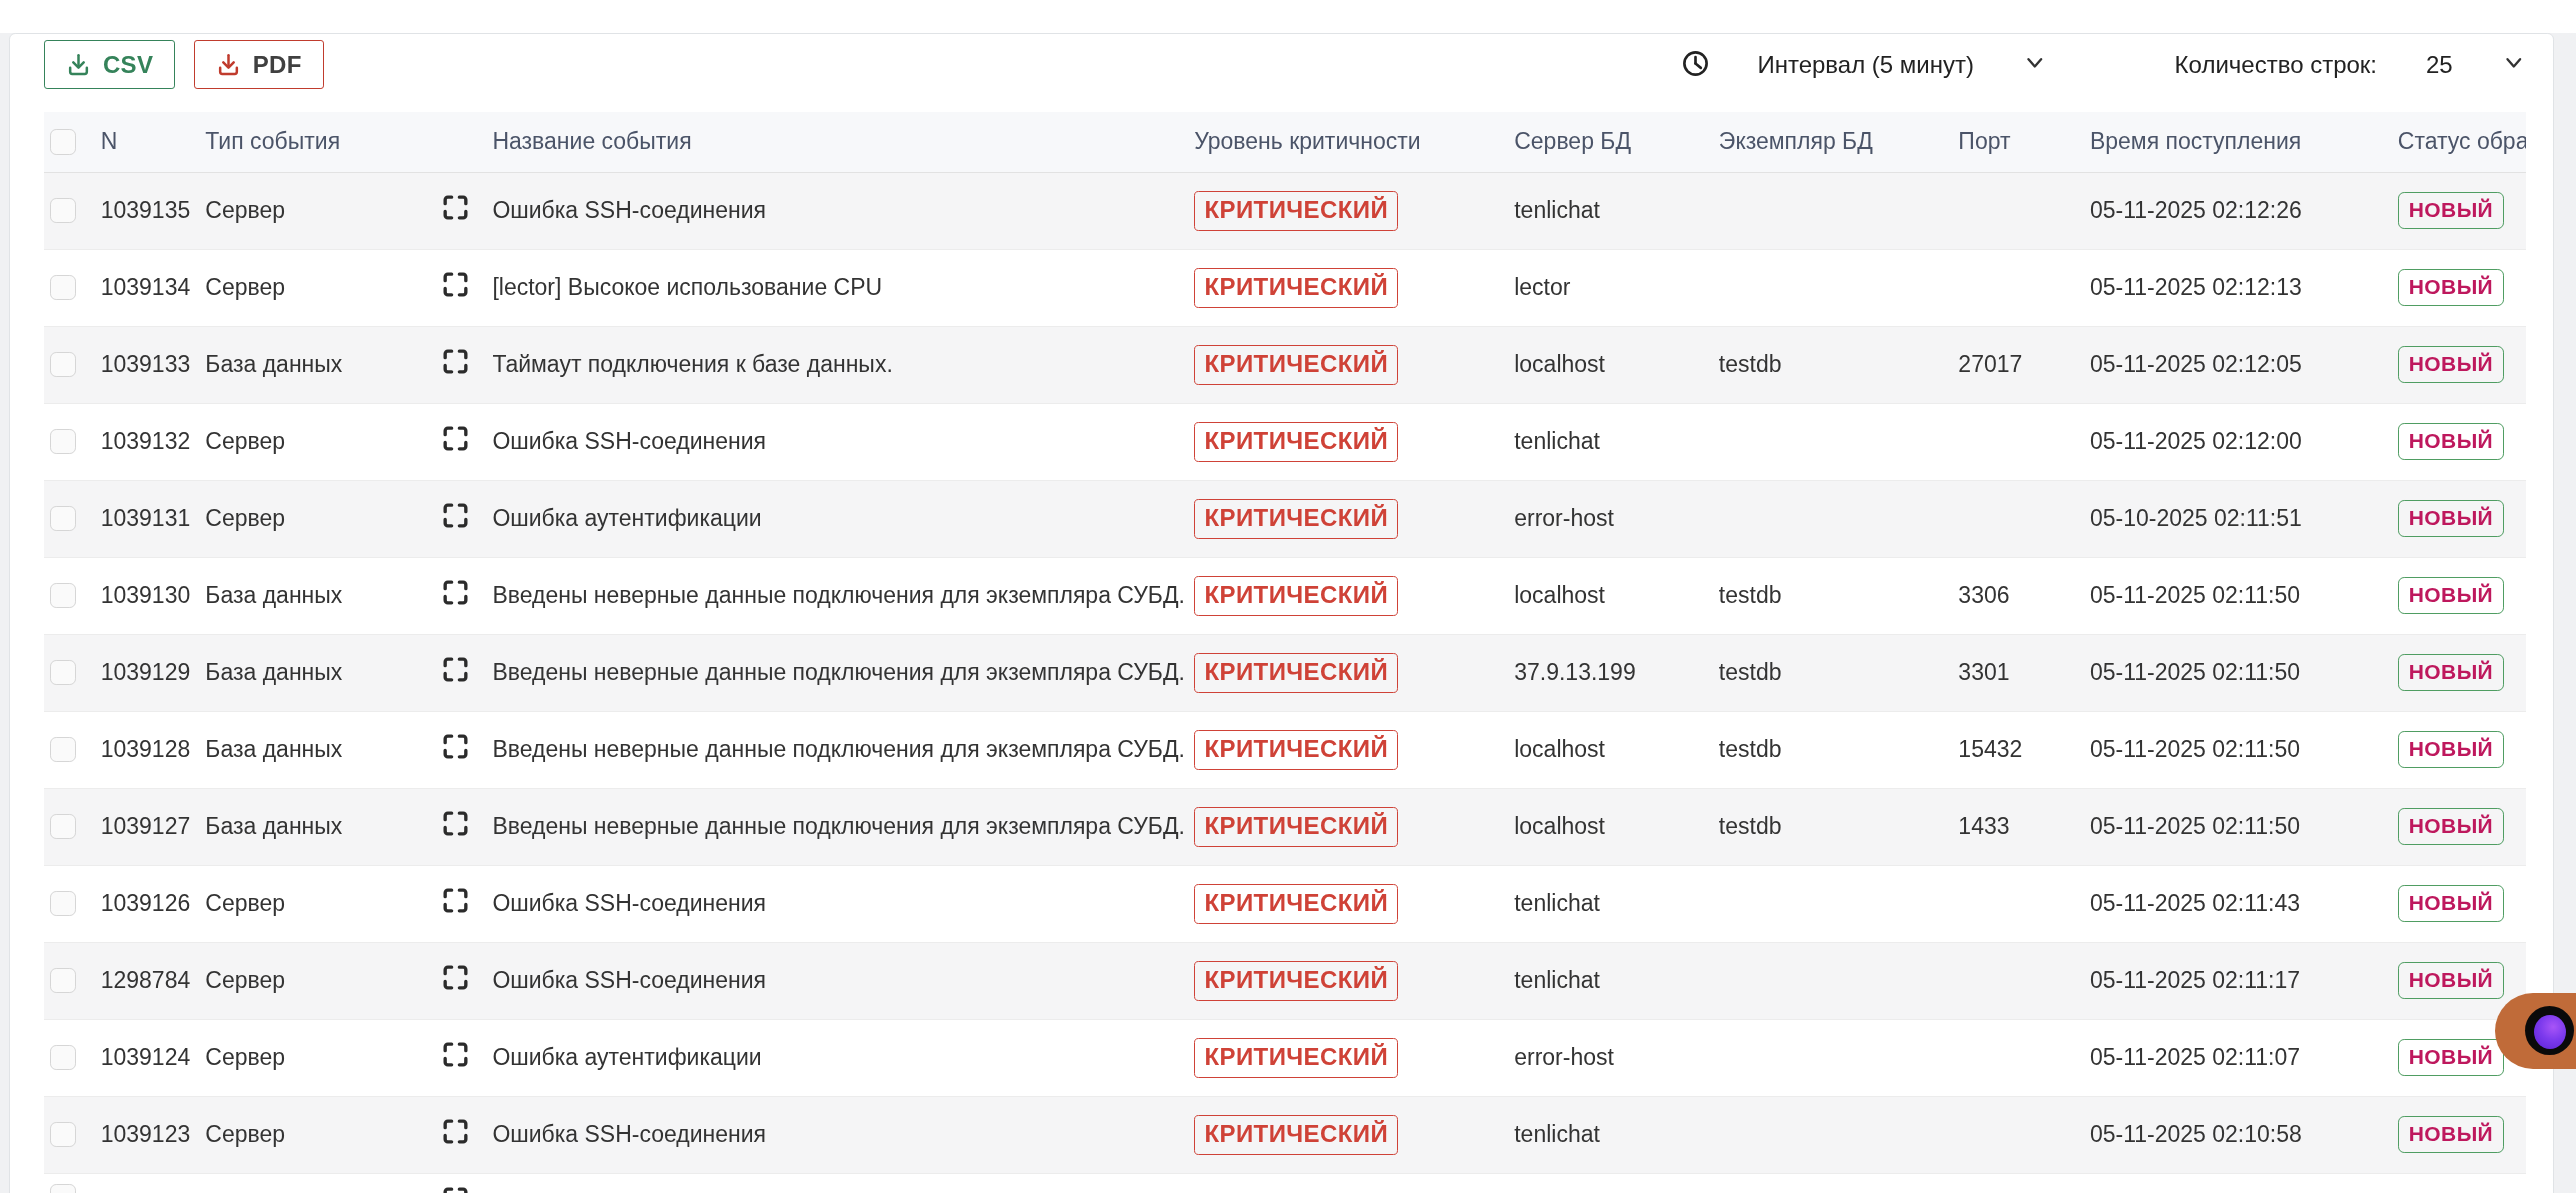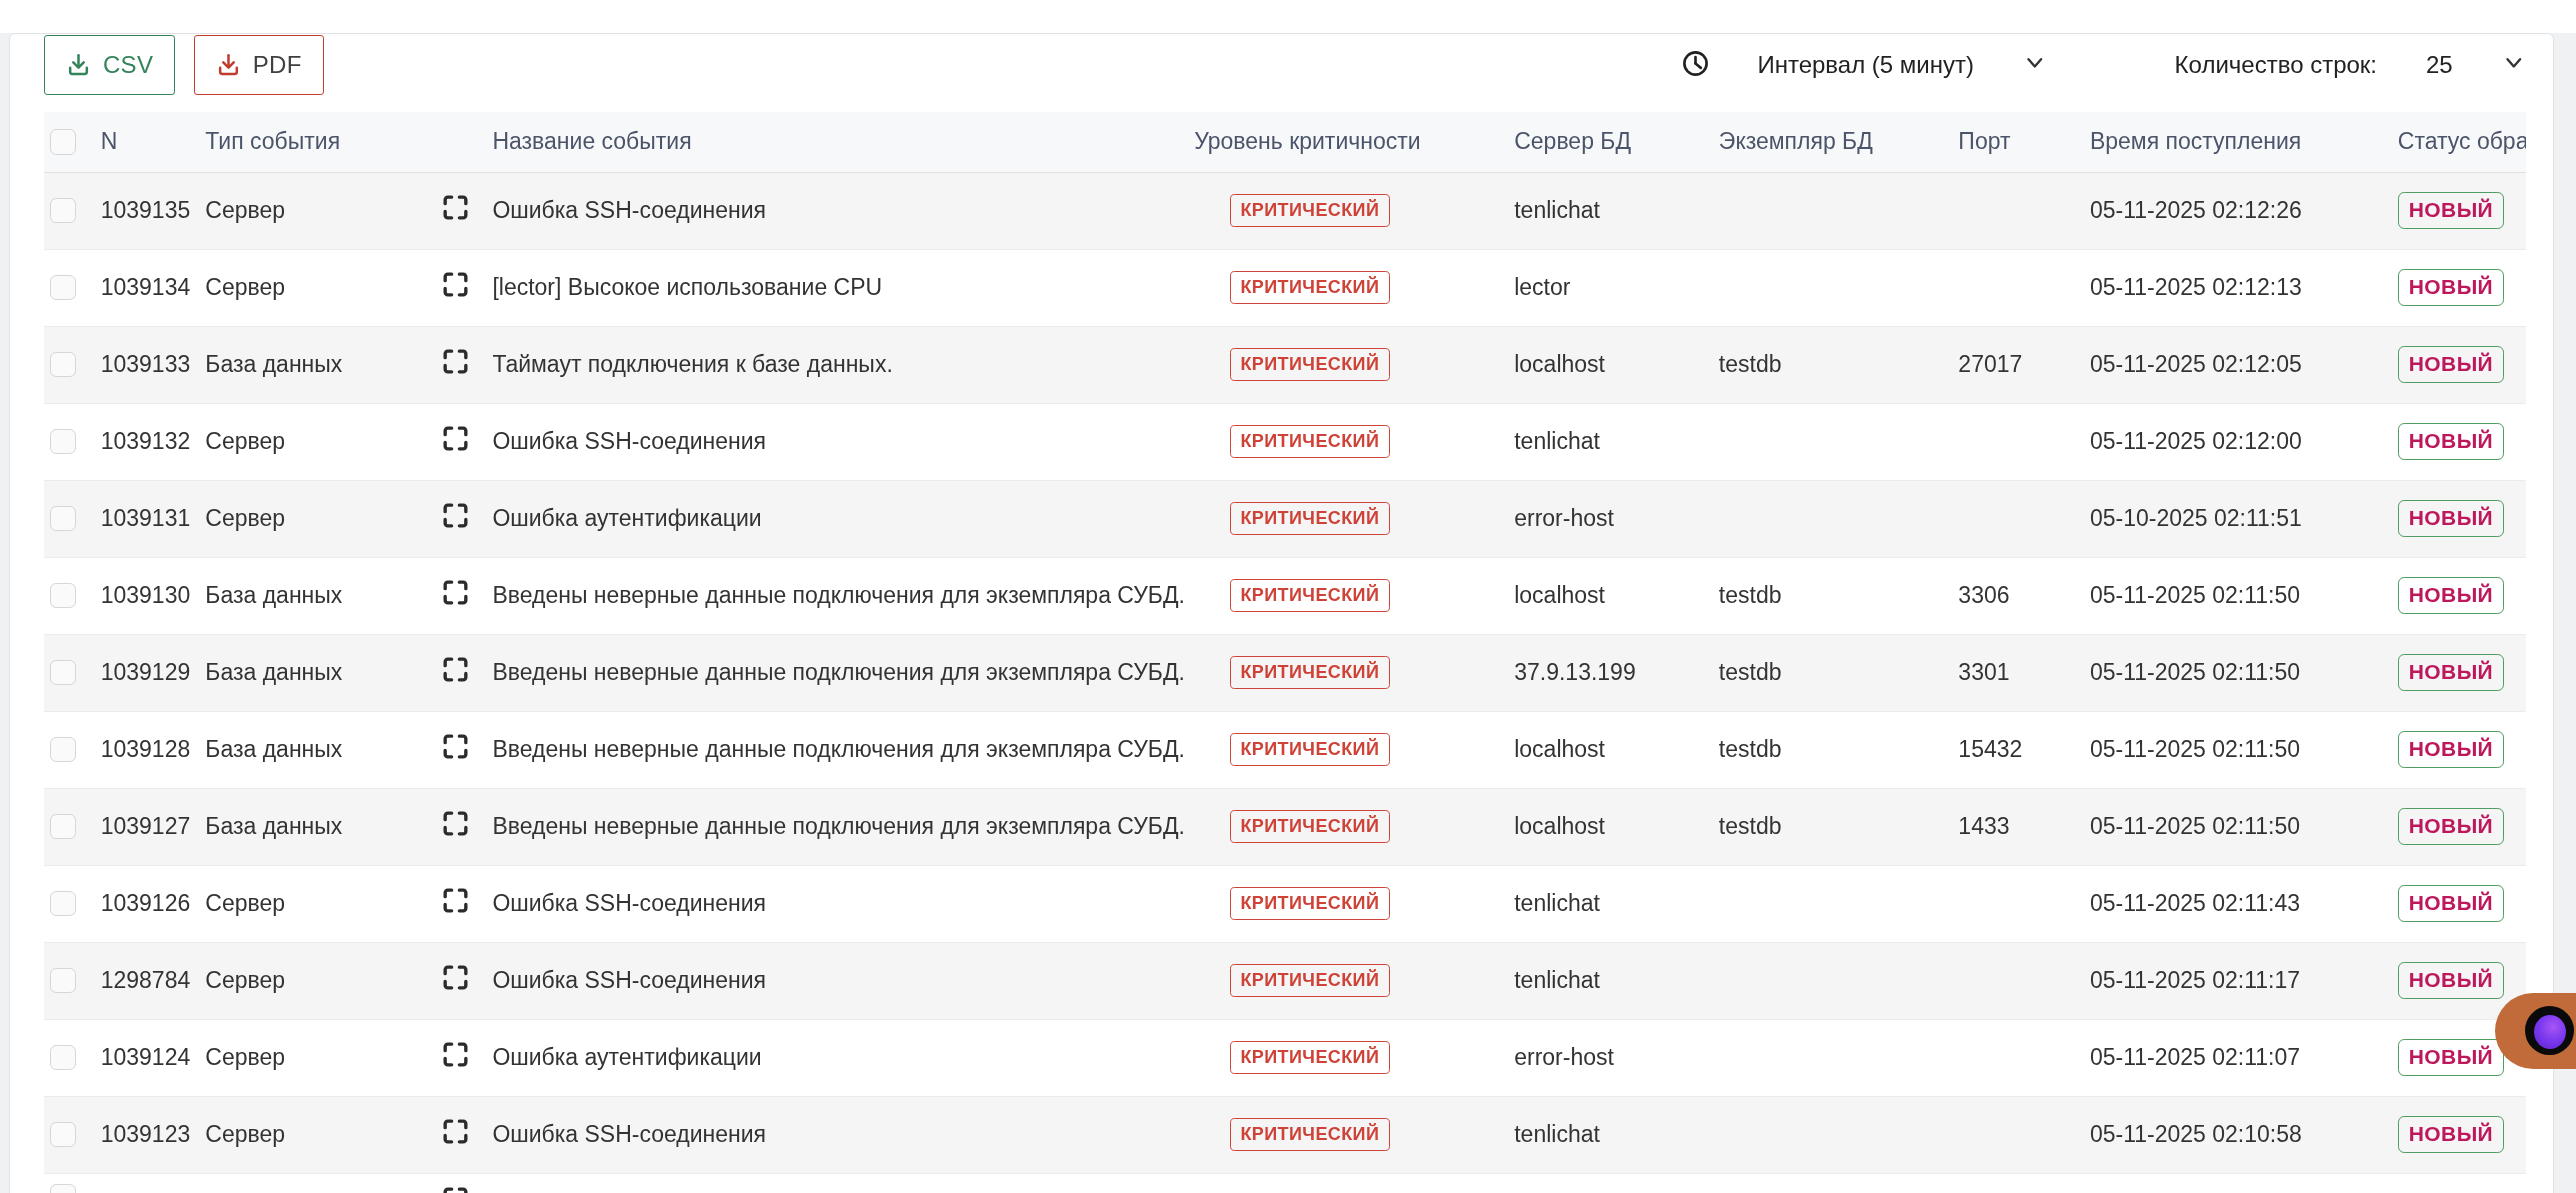--- a/index.html
+++ b/index.html
@@ -11,22 +11,22 @@
   .top-strip { position:absolute; left:0; top:0; width:2576px; height:33px; background:#ffffff; }
   .card {
     position:absolute; left:9.3px; top:33px; width:2545px; height:1206px;
     background:#ffffff; border:0.8px solid #e0e3e6; border-radius:6.2px 6.2px 0 0;
     padding:6.2px 29px 0 34px;
   }
   
   .toolbar { display:flex; justify-content:space-between; align-items:center; height:49px; }
   .toolbar-left { display:flex; gap:18.6px; }
   .btn {
-    display:inline-flex; align-items:center; gap:11.6px; height:60px; padding:10px 21px;
-    background:#fff; border-radius:3.1px; font-size:24px; font-weight:400; cursor:pointer;
+    display:inline-flex; align-items:center; gap:11.6px; height:49px; padding:10px 21px;
+    background:#fff; border-radius:3.1px; font-size:24px; font-weight:700; cursor:pointer;
     letter-spacing:0.4px;
   }
   .btn svg { display:block; }
   .btn-csv { color:#35835a; border:1.5px solid #35835a; }
   .btn-pdf { color:#404040; border:1.5px solid #c03b2d; }
   .toolbar-right { display:flex; align-items:center;gap:36px; }
   .ctl-label { font-size:24px; font-weight:500; color:#222; white-space:nowrap; }
   .clock { margin-right:11.6px; }
   .chev { margin-left:14px; }
   .gap56 { width:57px; }
@@ -46,21 +46,21 @@
   }
   tbody tr.odd  { background:#f5f5f6; }
   tbody tr.even { background:#ffffff; }
   tbody tr + tr td { border-top:1.5px solid #ececec; }
   .checkbox {
     width:25.5px; height:25.5px; border:1.5px solid #d6d6d6; border-radius:6.2px;
     background:#fafafa; cursor:pointer;
   }
   .badge-crit {
     display:inline-block; color:#cf4237; border:1.5px solid #cf4237; border-radius:4.6px;
-    padding:4.6px 9.3px 5.4px; font-size:18px; font-weight:700; letter-spacing:0.4px; background:transparent;margin-left:36px;
+    padding:4.6px 9.3px 5.4px; font-size:24px; font-weight:700; letter-spacing:0.4px; background:transparent;
   }
   .badge-new {
     display:inline-block; color:#be185d; border:1.5px solid #4f9d62; border-radius:6.2px;
     padding:4.6px 10px 6.2px; font-size:21px; font-weight:600; letter-spacing:0.4px; background:transparent;
   }
   .expand-btn { display:inline-block; width:31px; height:31px; cursor:pointer; }
   tr.partial td { vertical-align:top; padding-top:10.8px; border-top:1.5px solid #ececec; }
   
   .chat-widget {
     position:absolute; right:-6.2px; top:993px; width:87px; height:76px;

